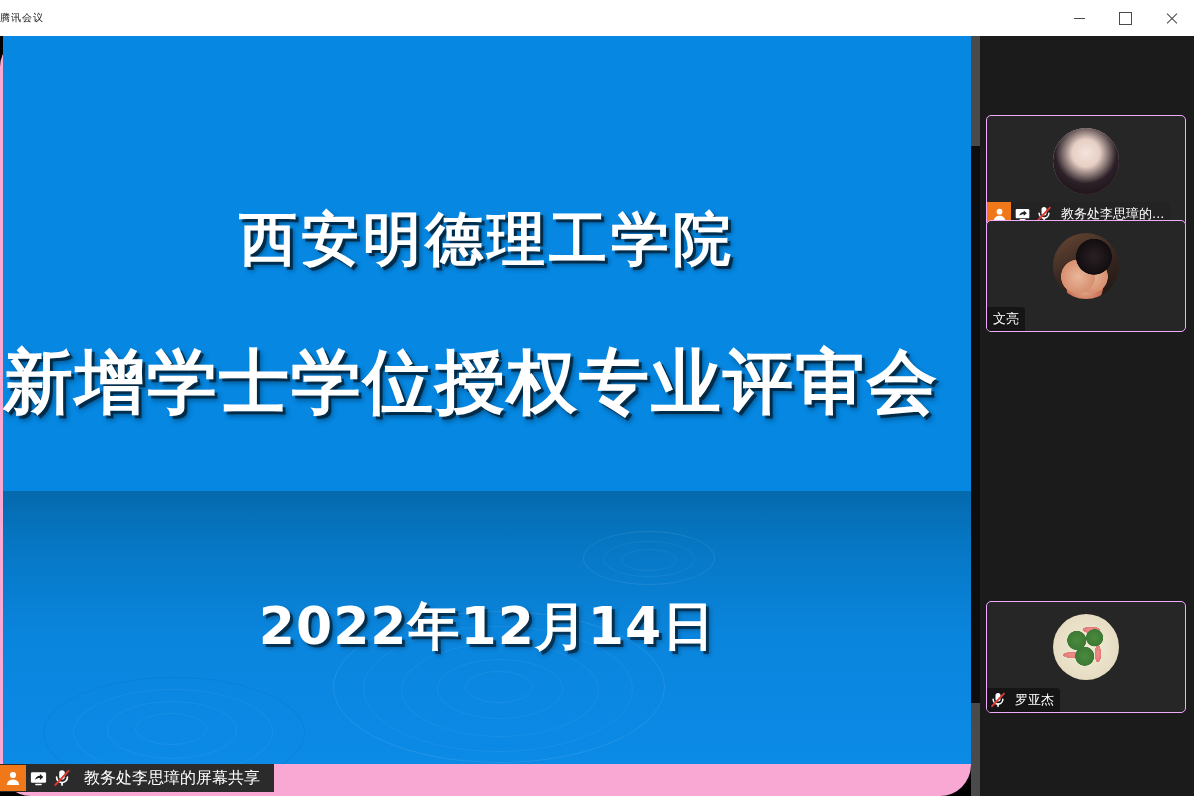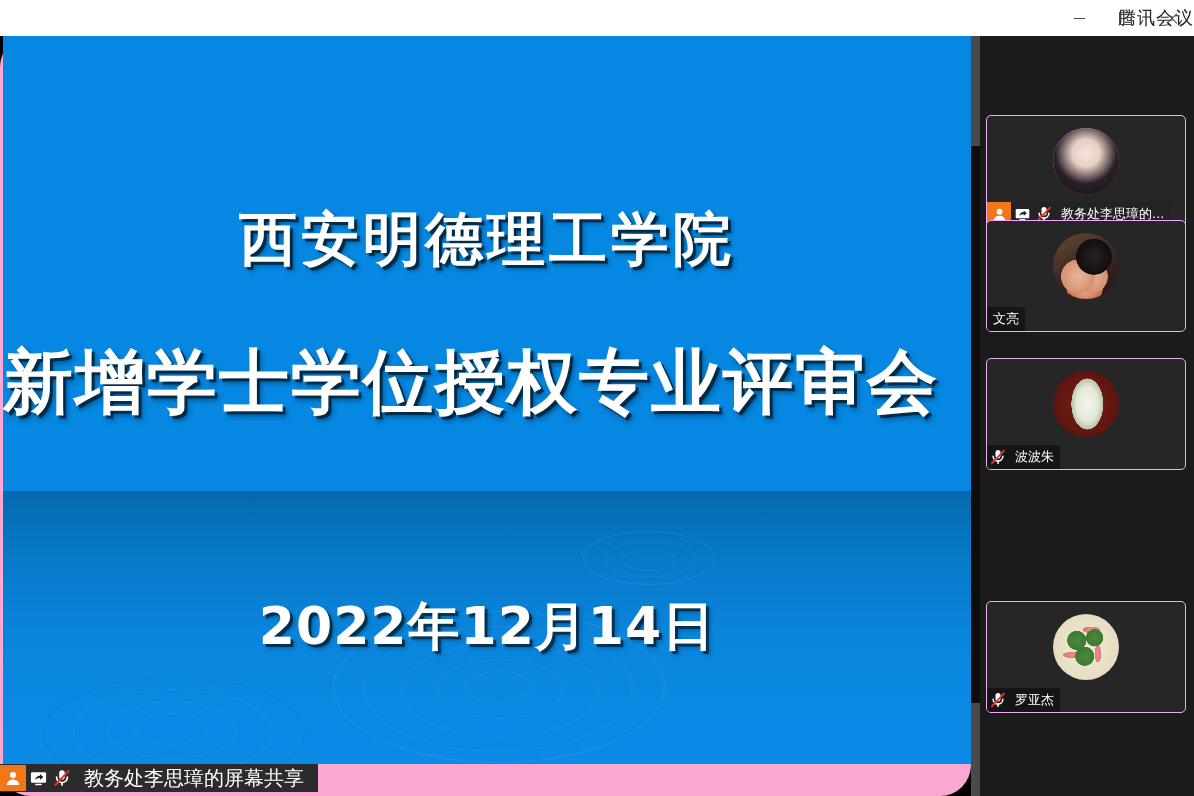--- a/index.html
+++ b/index.html
@@ -18,22 +18,22 @@
   
   #titlebar {
     position: absolute; left: 0; top: 0;
     width: 1194px; height: 36px;
     background: #ffffff;
     display: flex; align-items: center;
   }
   #titlebar-title {
     position: absolute;
     left: 0; right: 0;
-    text-align: right;
-    font-size: 18px;
+    text-align: left;
+    font-size: 10px;
     color: #222222;
     letter-spacing: 1px;
     line-height: 36px;
   }
   .win-btns {
     position: absolute; right: 0; top: 0;
     height: 36px;
     display: flex; align-items: center;
   }
   .win-btn {
@@ -149,21 +149,21 @@
   #share-footer {
     position: absolute;
     left: 0; top: 764px;
     height: 28px;
     display: flex; align-items: center;
     background: #2b2b2b;
     padding-right: 14px;
   }
   #share-footer-name {
     color: #ffffff;
-    font-size: 20px;
+    font-size: 16px;
     margin-left: 10px;
     white-space: nowrap;
     font-family: "DejaVu Sans", "Liberation Sans", sans-serif;
   }
 
   
   .host-badge {
     width: 26px; height: 26px;
     background: #f07818;
     display: flex; align-items: center; justify-content: center;
@@ -378,36 +378,20 @@
         </div>
       </div>
       <div class="tile" style="top: 184px;">
         <div class="tile-avatar">
           <div class="av-teaset"></div>
         </div>
         <div class="tile-namebar">
           <div class="tile-name">文亮</div>
         </div>
       </div>
-      <div class="tile" style="top: 322px;">
-        <div class="tile-avatar">
-          <div class="av-jade"></div>
-        </div>
-        <div class="tile-namebar">
-          <div class="mic-badge">
-            <svg width="18" height="18" viewBox="0 0 20 20" aria-hidden="true">
-              <rect x="7.2" y="2.2" width="5.6" height="9.4" rx="2.8" fill="#ffffff"></rect>
-              <path d="M4.6 9.2a5.4 5.4 0 0 0 10.8 0" stroke="#ffffff" stroke-width="1.7" fill="none" stroke-linecap="round"></path>
-              <rect x="9.2" y="14.3" width="1.7" height="3.4" fill="#ffffff"></rect>
-              <line x1="3.4" y1="16.9" x2="16.6" y2="2.9" stroke="#e03a30" stroke-width="2.1" stroke-linecap="round"></line>
-            </svg>
-          </div>
-          <div class="tile-name">波波朱</div>
-        </div>
-      </div>
       <div class="tile" style="top: 565px;">
         <div class="tile-avatar">
           <div class="av-plate"></div>
         </div>
         <div class="tile-namebar">
           <div class="mic-badge">
             <svg width="18" height="18" viewBox="0 0 20 20" aria-hidden="true">
               <rect x="7.2" y="2.2" width="5.6" height="9.4" rx="2.8" fill="#ffffff"></rect>
               <path d="M4.6 9.2a5.4 5.4 0 0 0 10.8 0" stroke="#ffffff" stroke-width="1.7" fill="none" stroke-linecap="round"></path>
               <rect x="9.2" y="14.3" width="1.7" height="3.4" fill="#ffffff"></rect>

